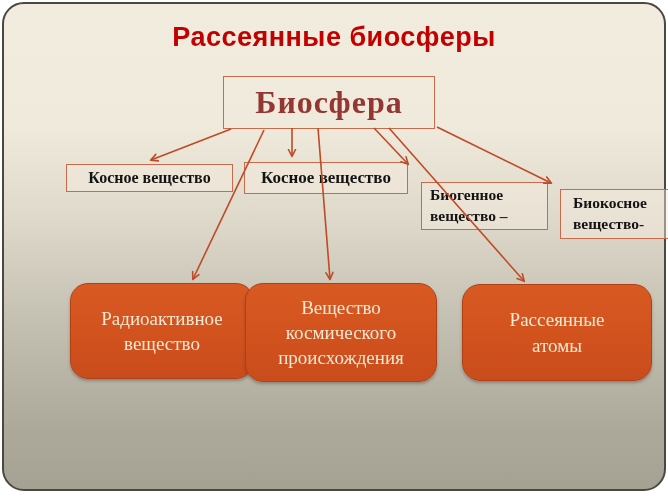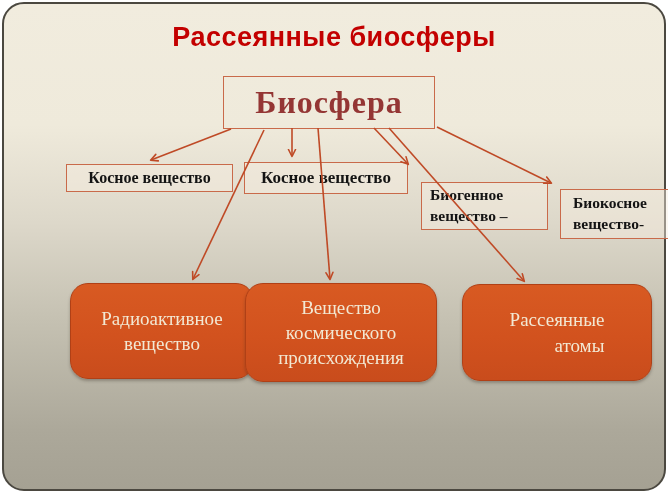--- a/index.html
+++ b/index.html
@@ -27,21 +27,21 @@
   .n-biogennoe{left:373px;top:182px;width:127px;height:48px;font-size:15.5px;padding-left:8px;box-sizing:border-box;}
   .n-biokosnoe{left:512px;top:189px;width:143px;height:50px;font-size:15.5px;padding-left:12px;box-sizing:border-box;}
 
   .obox{position:absolute;border-radius:18px;
         background:linear-gradient(180deg,#d85a22 0%,#d2521e 55%,#c94c1c 100%);
         border:1px solid #b04016;box-shadow:0 2px 3px rgba(60,50,40,0.35);
         color:#f2e8d3;display:flex;align-items:center;justify-content:center;
         text-align:center;font-size:19px;line-height:1.32;white-space:pre-line;}
   .n-radio{left:22px;top:283px;width:182px;height:94px;margin-left:48px;}
   .n-kosmos{left:245px;top:283px;width:190px;height:97px;}
-  .n-atomy{left:462px;top:284px;width:188px;height:95px;text-align:right;}
+  .n-atomy{left:462px;top:284px;width:188px;height:95px;}
 
   svg.arrows{position:absolute;left:0;top:0;width:668px;height:500px;pointer-events:none;}
 </style>
 </head>
 <body>
 
 <div class="stage">
   <div class="slide-bg"></div>
 
   <div class="content">

